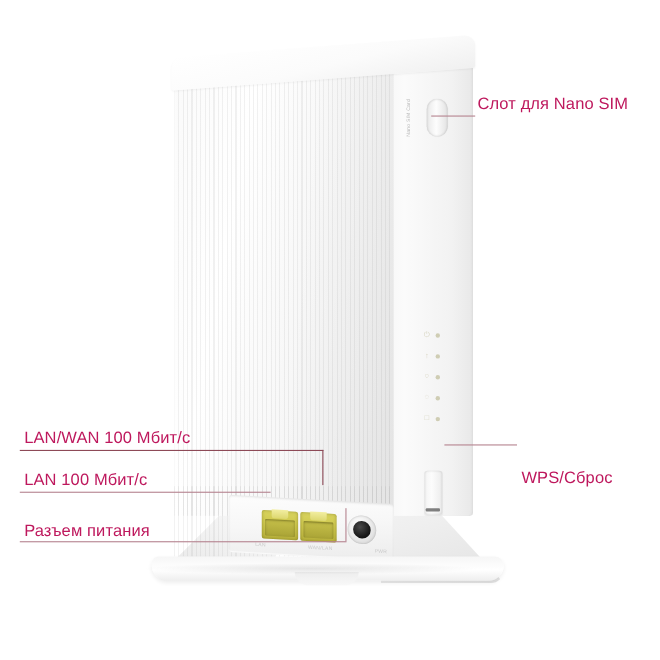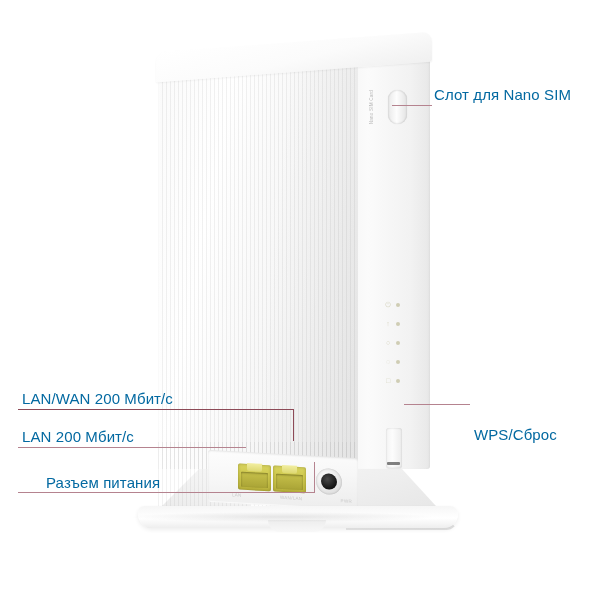--- a/index.html
+++ b/index.html
@@ -8,31 +8,31 @@
     background:#ffffff;
     font-family:"Liberation Sans","DejaVu Sans",sans-serif;
     overflow:hidden;
     position:relative;
   }
   #stage{position:absolute;inset:0;width:600px;height:600px;}
 
   
   .label{
     position:absolute;
-    color:#0369a1;
+    color:#be185d;
     font-size:15px;
     line-height:18px;
     white-space:nowrap;
     letter-spacing:.1px;
   }
   .lbl-sim{left:434px;top:86px;}
   .lbl-wps{left:474px;top:391px;margin-top:35px;}
   .lbl-lanwan{left:22px;top:390px;}
   .lbl-lan{left:22px;top:428px;}
-  .lbl-pwr{left:22px;top:474px;margin-left:24px;}
+  .lbl-pwr{left:22px;top:474px;}
 
   
   .lead{position:absolute;background:#b5838f;}
   .lead.dark{background:#8d4a57;}
   .h{height:1px;}
   .v{width:1px;}
 
   
   #device{position:absolute;left:150px;top:38px;width:290px;height:480px;}
 
@@ -260,17 +260,17 @@
 
   <div class="lead h dark" style="left:18px;top:409px;width:276px;"></div>
   <div class="lead v dark" style="left:293px;top:409px;height:32px;"></div>
 
   <div class="lead h" style="left:18px;top:447px;width:228px;"></div>
   <div class="lead h" style="left:18px;top:492px;width:297px;"></div>
   <div class="lead v" style="left:314px;top:462px;height:30px;"></div>
 
   <div class="label lbl-sim">Слот для Nano SIM</div>
   <div class="label lbl-wps">WPS/Сброс</div>
-  <div class="label lbl-lanwan">LAN/WAN 200 Мбит/с</div>
-  <div class="label lbl-lan">LAN 200 Мбит/с</div>
+  <div class="label lbl-lanwan">LAN/WAN 100 Мбит/с</div>
+  <div class="label lbl-lan">LAN 100 Мбит/с</div>
   <div class="label lbl-pwr">Разъем питания</div>
 
 </div>
 
 </body></html>

